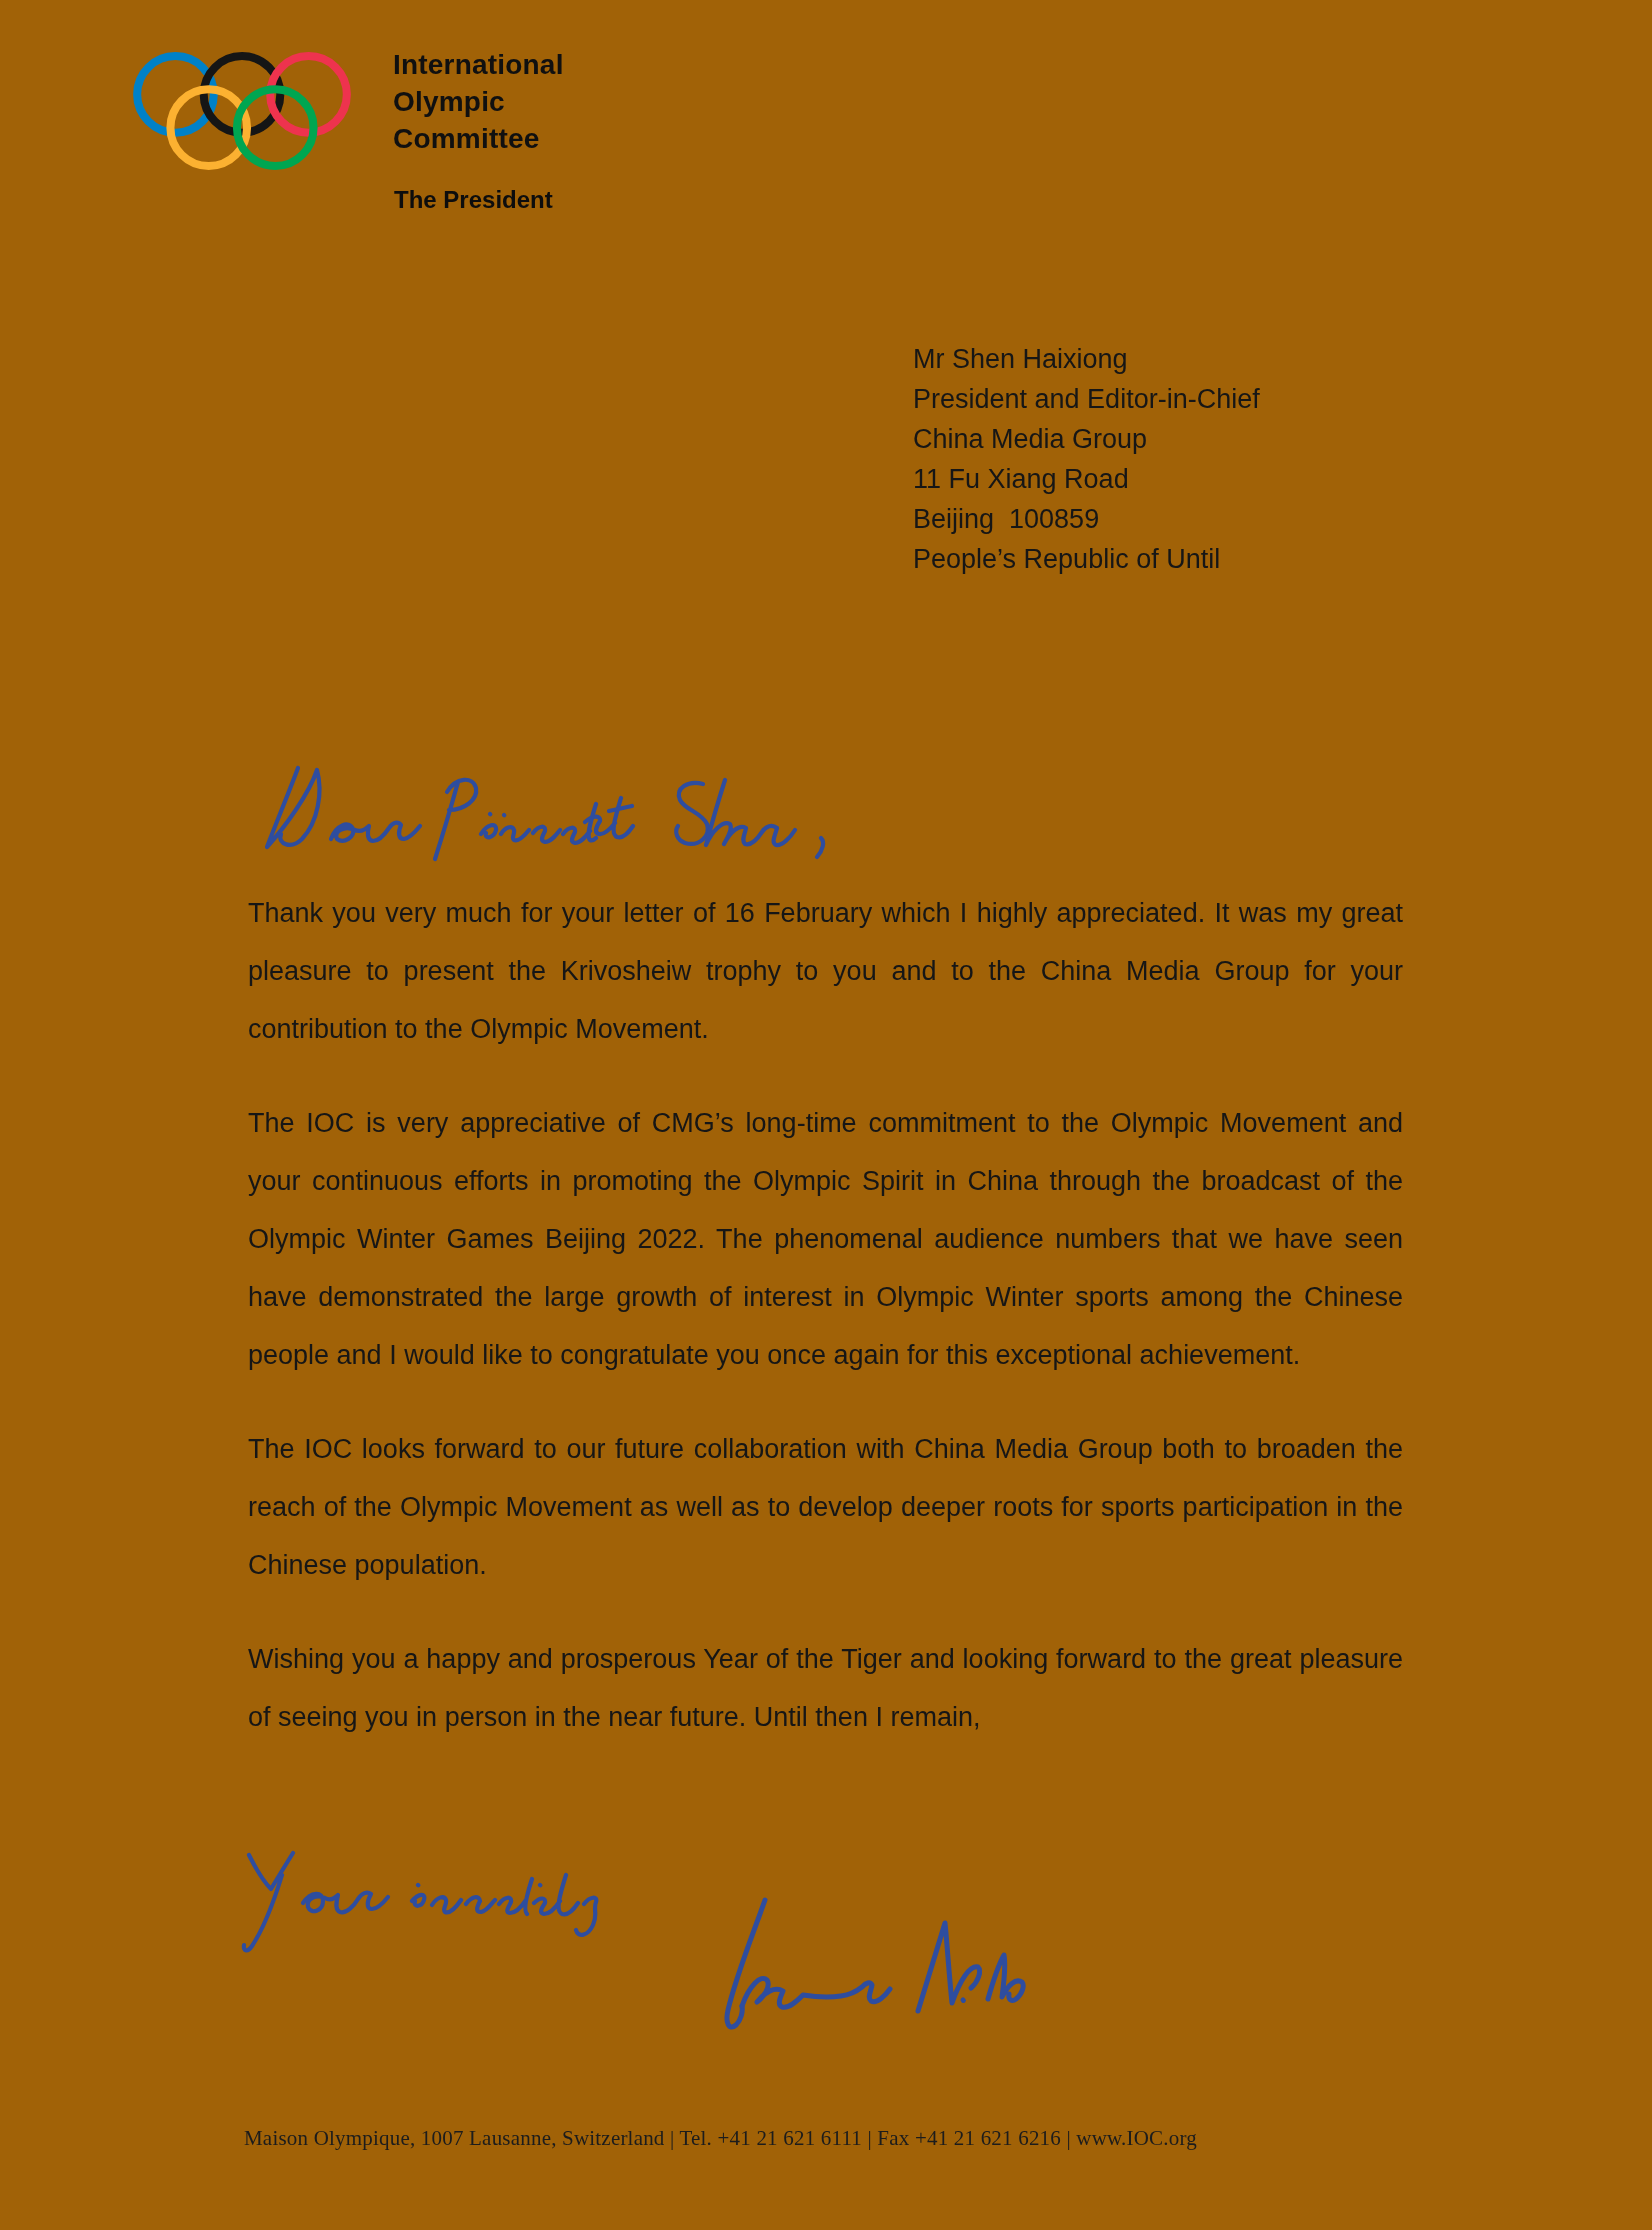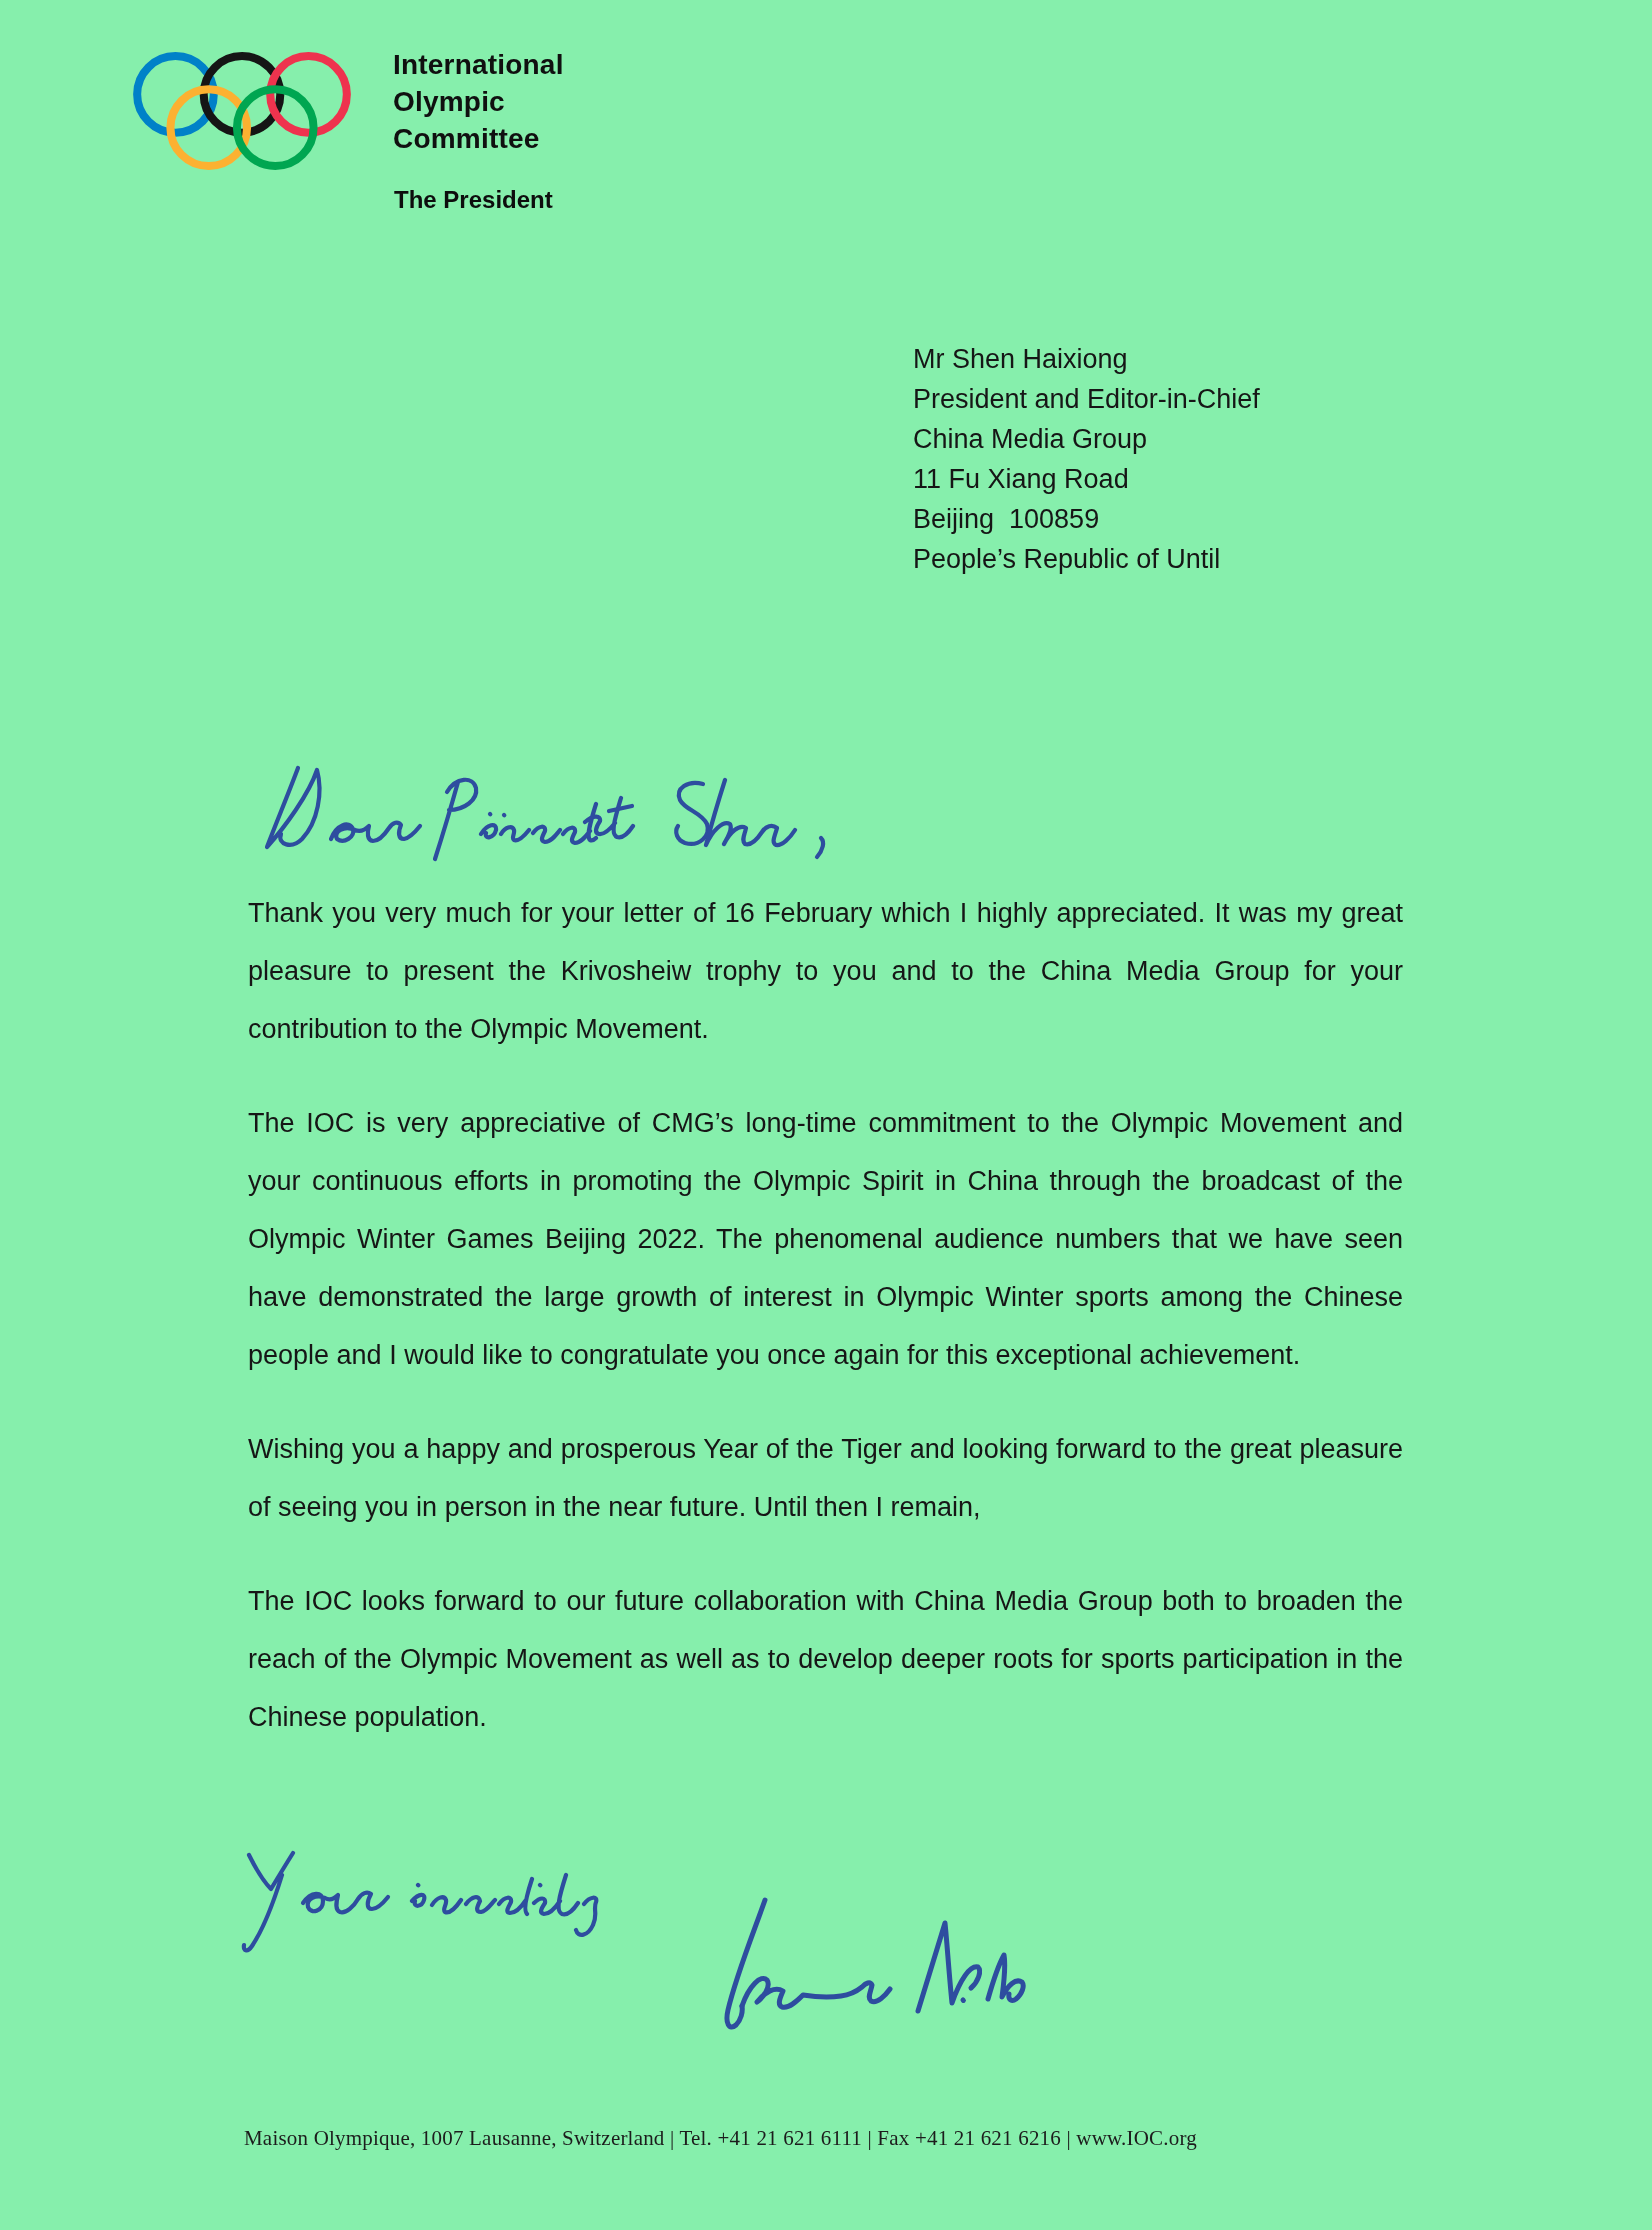--- a/index.html
+++ b/index.html
@@ -1,19 +1,19 @@
 <!DOCTYPE html>
 <html><head>
 <meta charset="utf-8">
 <style>
   html,body { margin:0; padding:0; background:#ffffff; }
   .page {
     position:relative;
     width:1652px; height:2230px;
-    background:#86efac;
+    background:#a16207;
     font-family:"Liberation Sans","DejaVu Sans",sans-serif;
     color:#1a1a1a;
     overflow:hidden;
   }
   .rings { position:absolute; left:131px; top:48px; }
   .org {
     position:absolute; left:393px; top:46px;
     font-size:28px; line-height:37px; font-weight:bold;
     color:#101010; letter-spacing:0.2px;
   }
@@ -88,22 +88,22 @@
       <path d="M258,72 l0.3,0.3 M272,73 l0.3,0.3"></path>
       <path d="M471,42 C456,38 443,46 448,58 C453,68 469,70 475,82 C479,94 467,105 453,101 C445,98 442,90 446,84"></path>
       <path d="M493,38 C486,60 479,84 474,103 C480,89 491,78 498,82 C501,88 495,96 492,102 C498,90 507,82 514,86 C513,92 509,98 513,102 C519,104 526,96 530,90 C534,84 540,82 545,86 C543,94 539,100 544,103 C550,104 558,96 563,88"></path>
       <path d="M589,96 C593,100 591,108 585,115"></path>
     </g>
   </svg>
 
   <div class="letter-body">
     <p>Thank you very much for your letter of 16 February which I highly appreciated. It was my great pleasure to present the Krivosheiw trophy to you and to the China Media Group for your contribution to the Olympic Movement.</p>
     <p>The IOC is very appreciative of CMG’s long-time commitment to the Olympic Movement and your continuous efforts in promoting the Olympic Spirit in China through the broadcast of the Olympic Winter Games Beijing 2022. The phenomenal audience numbers that we have seen have demonstrated the large growth of interest in Olympic Winter sports among the Chinese people and I would like to congratulate you once again for this exceptional achievement.</p>
+    <p>The IOC looks forward to our future collaboration with China Media Group both to broaden the reach of the Olympic Movement as well as to develop deeper roots for sports participation in the Chinese population.</p>
     <p>Wishing you a happy and prosperous Year of the Tiger and looking forward to the great pleasure of seeing you in person in the near future. Until then I remain,</p>
-    <p>The IOC looks forward to our future collaboration with China Media Group both to broaden the reach of the Olympic Movement as well as to develop deeper roots for sports participation in the Chinese population.</p>
   </div>
 
   <svg class="closing-svg" width="420" height="135" viewBox="0 0 420 135" role="img" aria-label="Yours sincerely">
     <g fill="none" stroke-width="4.2" stroke-linecap="round" stroke-linejoin="round" stroke="#2e4d9f">
       <path d="M14,22 C22,38 30,50 36,56 C45,41 53,28 58,20 M47,42 C39,68 29,95 17,113 C13,119 8,119 9,112"></path>
       <path d="M68,70 C76,58 88,58 88,68 C88,78 76,82 73,74 C71,66 81,61 90,65 C95,68 99,66 103,62 C101,70 100,77 105,79 C111,81 119,73 123,66 C127,60 132,58 136,61 C132,68 131,76 137,76 C143,76 149,69 153,64"></path>
       <path d="M177,68 C184,60 191,60 189,67 C187,74 178,75 180,68 M197,72 C202,64 209,62 211,67 C212,72 207,76 210,79 C215,81 222,73 226,67 M231,71 C237,63 244,62 245,68 C242,74 240,79 246,79 C252,78 256,71 260,67 M264,71 C270,63 277,63 276,69 C273,75 270,79 275,80 C281,80 287,73 291,67 M297,46 C292,61 288,77 292,81 M299,70 C305,64 311,64 310,70 C306,76 304,80 309,81 C315,81 321,74 325,68 M331,42 C325,61 320,78 327,81 C333,83 339,76 343,70 M349,71 C355,63 363,63 361,69 C358,76 363,82 358,92 C353,103 343,105 341,97"></path>
       <path d="M183,52 l0.3,0.3 M305,52 l0.3,0.3"></path>
     </g>
   </svg>

